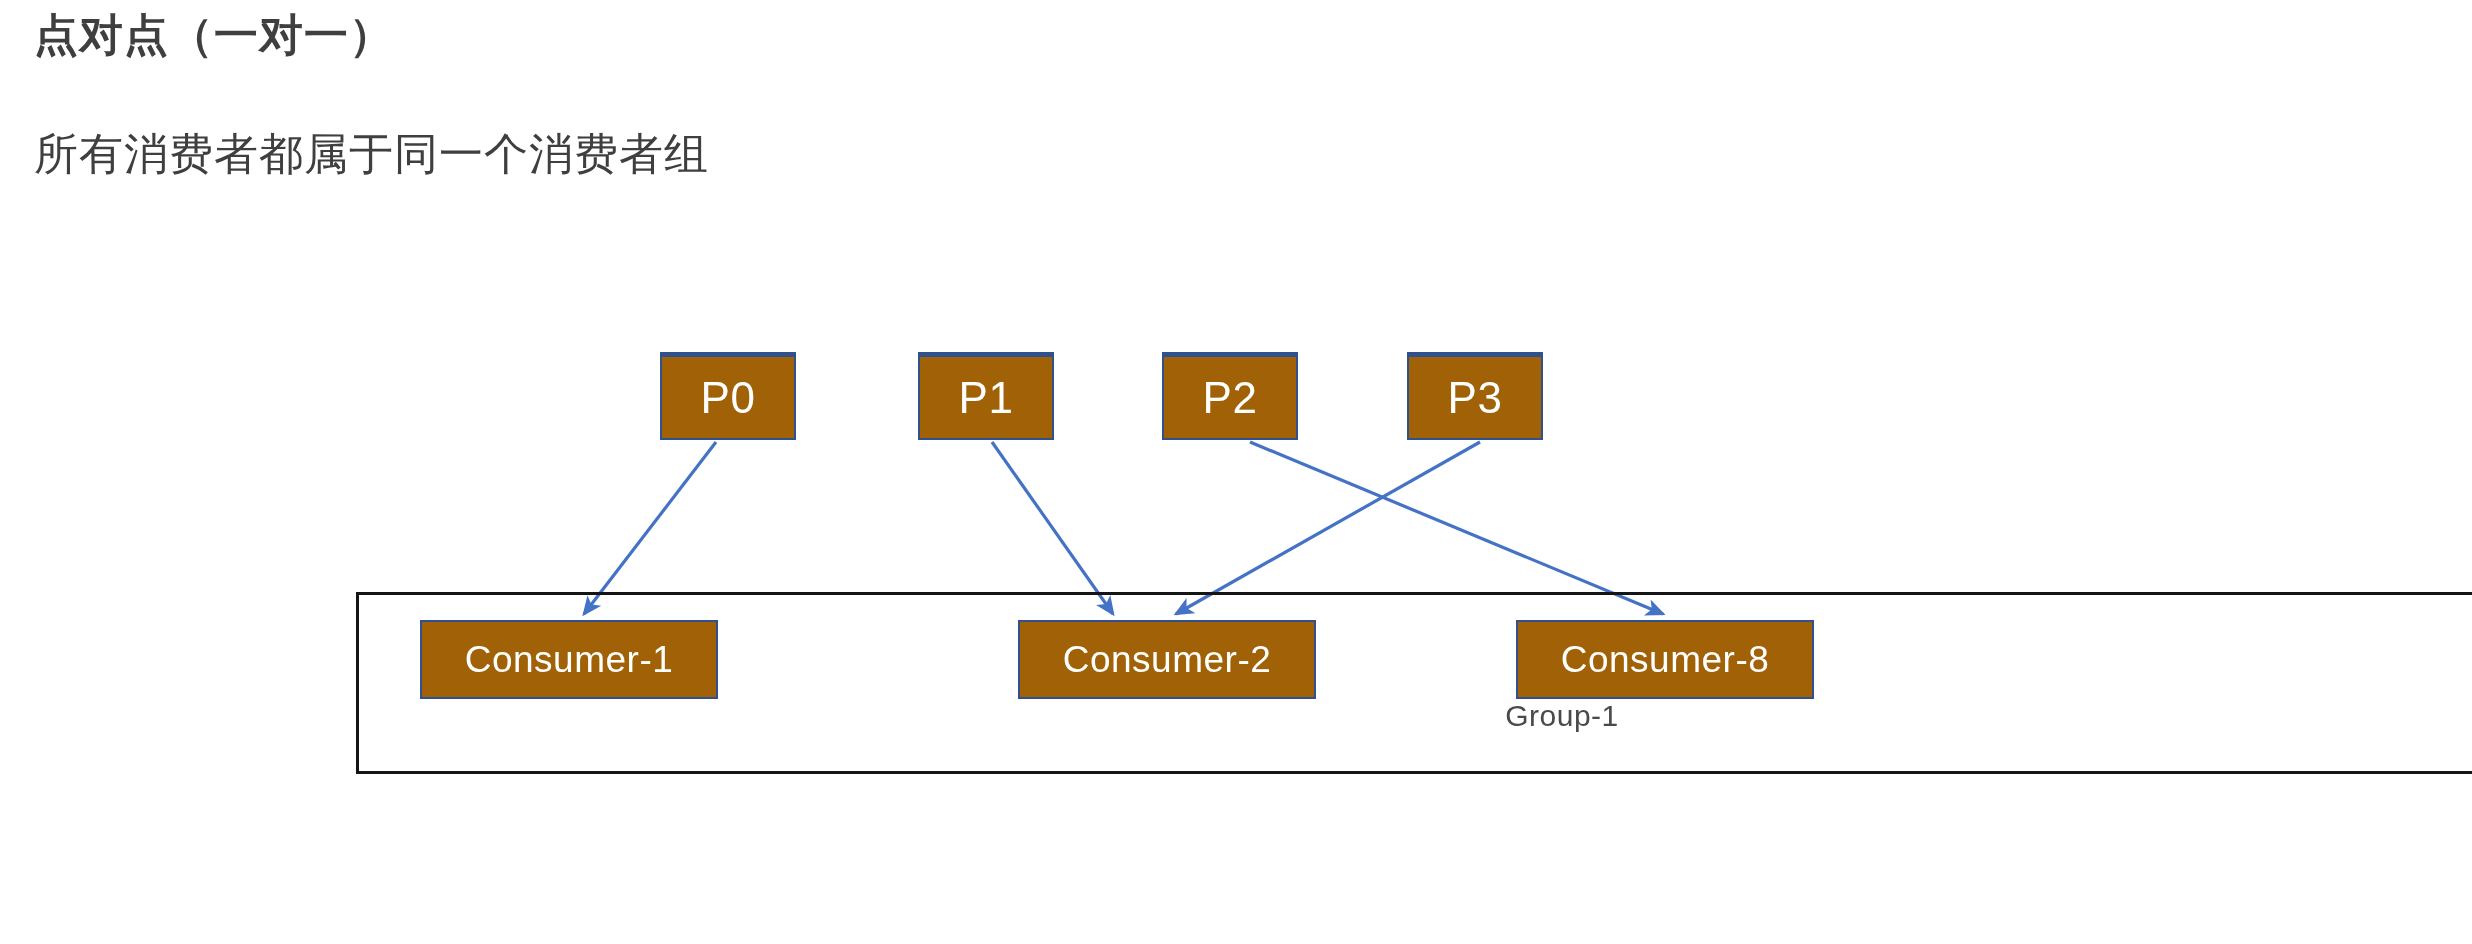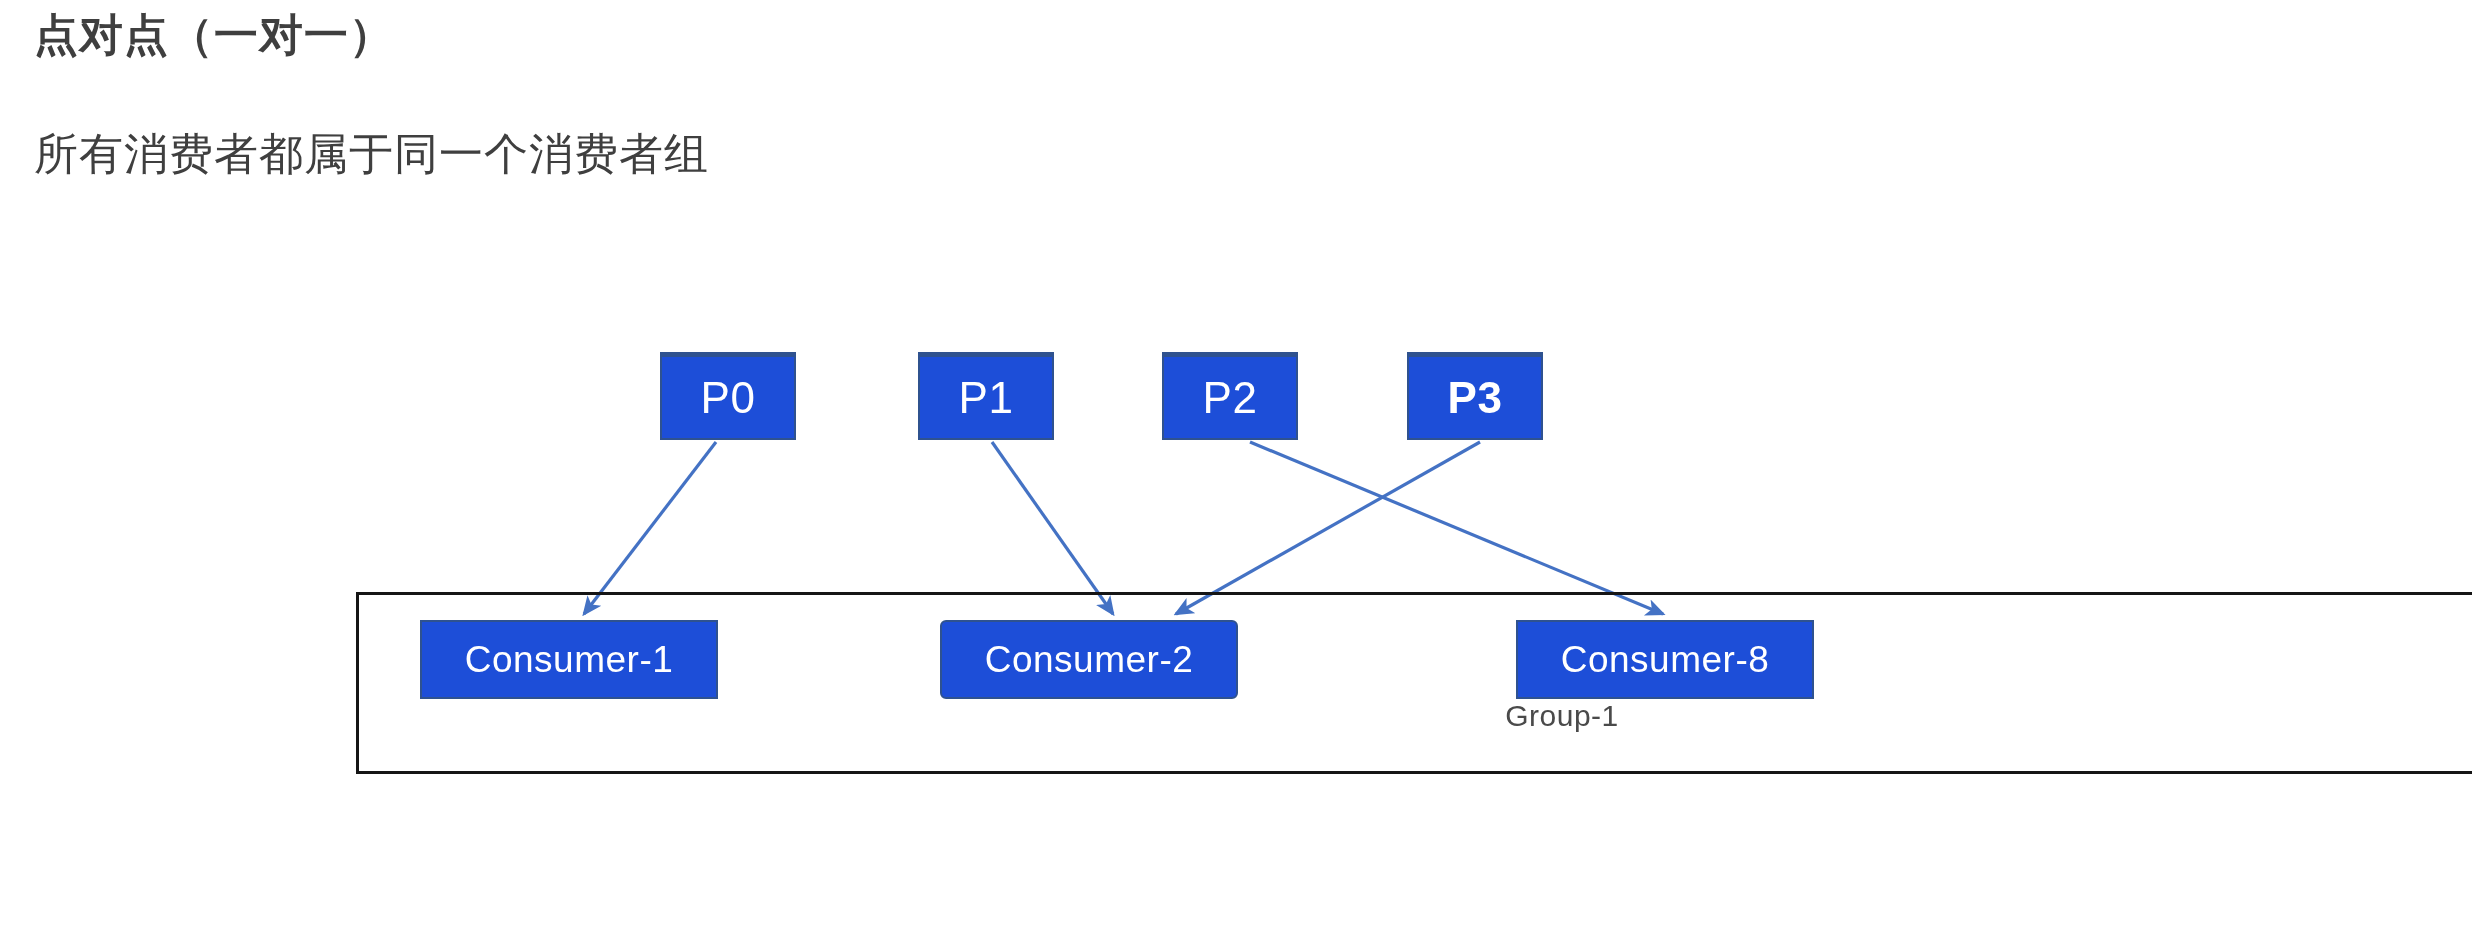--- a/index.html
+++ b/index.html
@@ -68,21 +68,21 @@
     text-align: center;
     color: #4a4a4a;
     font-size: 30px;
     letter-spacing: 0.5px;
   }
 
   
   .node-box {
     position: absolute;
     box-sizing: border-box;
-    background: #1d4ed8;
+    background: #a16207;
     border: 2px solid #2f528f;
     color: #ffffff;
     display: flex;
     align-items: center;
     justify-content: center;
     letter-spacing: 0.5px;
   }
   .partition-box {
     width: 136px;
     height: 88px;
@@ -93,24 +93,24 @@
   .consumer-box {
     width: 298px;
     height: 79px;
     font-size: 37px;
     top: 620px;
   }
 
   #partition-box-p0 { left: 660px; }
   #partition-box-p1 { left: 918px; }
   #partition-box-p2 { left: 1162px; }
-  #partition-box-p3 { left: 1407px; font-weight: bold; }
+  #partition-box-p3 { left: 1407px; }
 
   #consumer-box-1 { left: 420px; }
-  #consumer-box-2 { left: 940px; border-radius: 6px; }
+  #consumer-box-2 { left: 1018px; }
   #consumer-box-3 { left: 1516px; }
 </style>
 </head>
 <body>
 
 <div id="heading-block">
   <div class="heading-line" id="heading-title">点对点（一对一）</div>
   <div class="heading-line" id="heading-subtitle">所有消费者都属于同一个消费者组</div>
 </div>
 

